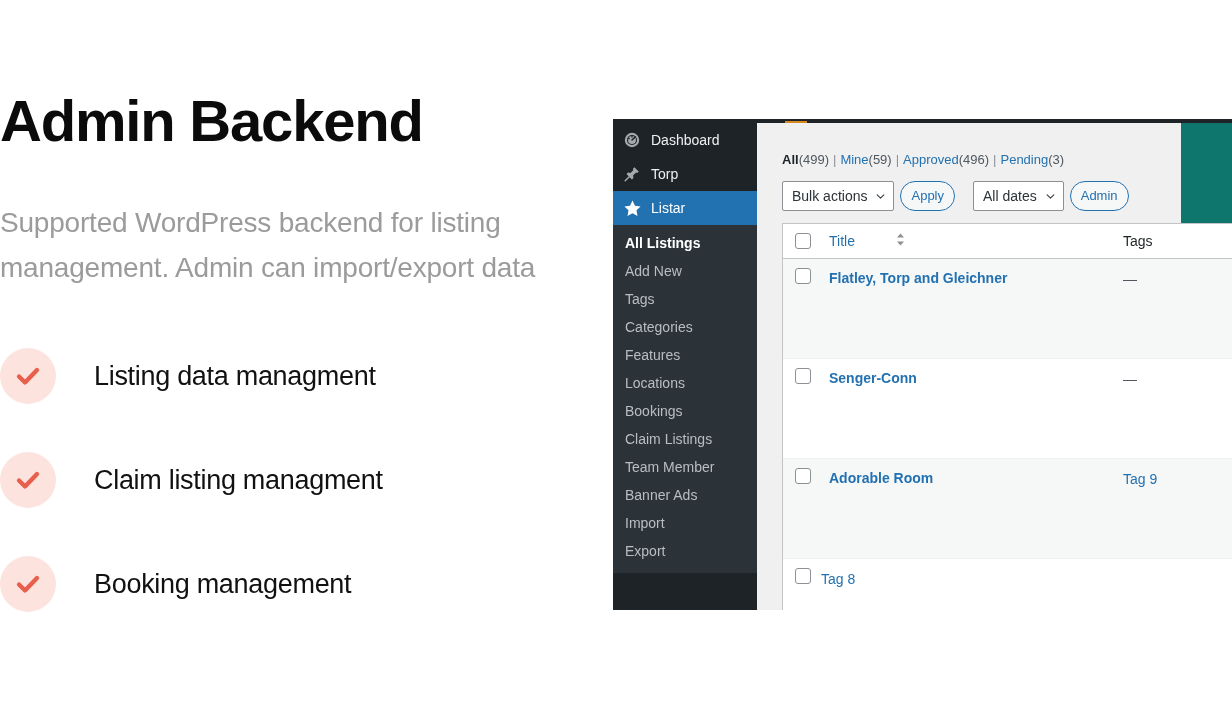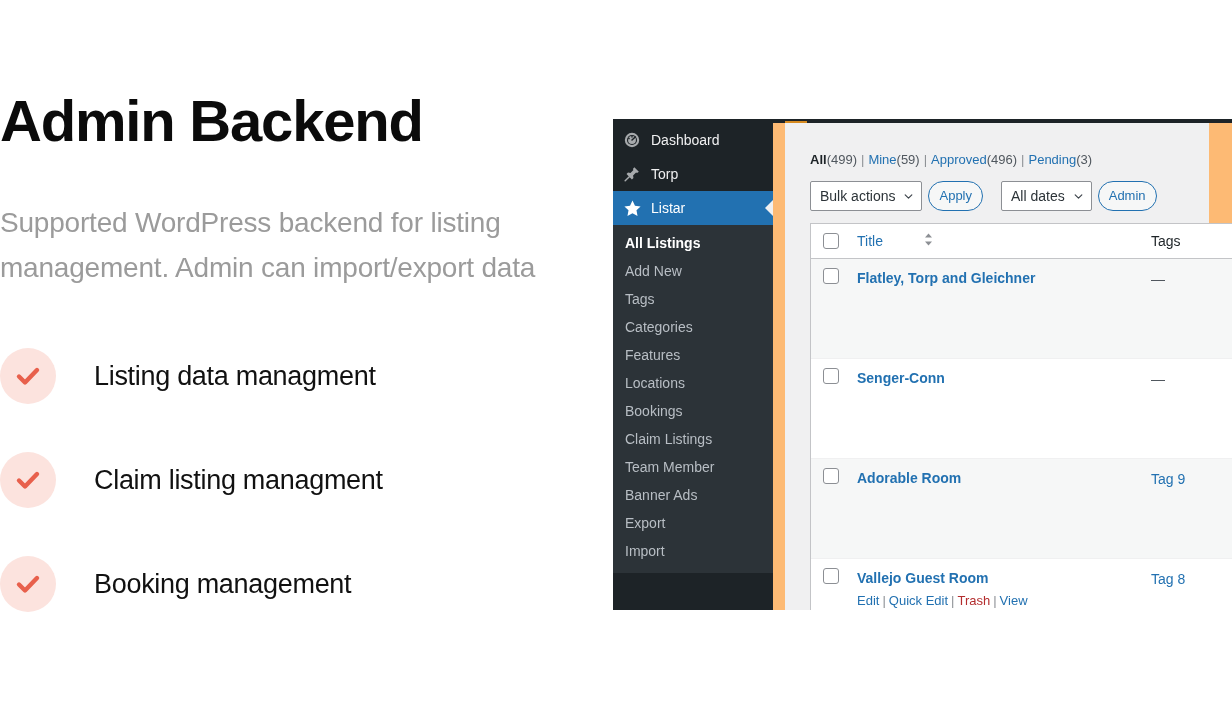--- a/index.html
+++ b/index.html
@@ -77,21 +77,21 @@
   }
 
   
   .wp-panel {
     position: absolute;
     left: 613px;
     top: 119px;
     width: 619px;
     height: 491px;
     overflow: hidden;
-    background: #fdba74;
+    background: #0f766e;
     font-size: 13px;
   }
   .wp-adminbar {
     position: absolute;
     left: 0; top: 0;
     width: 619px;
     height: 4px;
     background: #1d2327;
   }
   .wp-adminbar-notch {
@@ -159,21 +159,21 @@
     line-height: 16px;
   }
   .wp-submenu-item.current {
     color: #ffffff;
     font-weight: bold;
   }
 
   
   .wp-content {
     position: absolute;
-    left: 172px;
+    left: 144px;
     top: 4px;
     width: 424px;
     height: 487px;
     background: #f0f0f1;
   }
   .wp-content-inner {
     position: absolute;
     left: 25px;
     top: 0;
     width: 460px;
@@ -399,22 +399,22 @@
       <a class="wp-submenu-item current">All Listings</a>
       <a class="wp-submenu-item">Add New</a>
       <a class="wp-submenu-item">Tags</a>
       <a class="wp-submenu-item">Categories</a>
       <a class="wp-submenu-item">Features</a>
       <a class="wp-submenu-item">Locations</a>
       <a class="wp-submenu-item">Bookings</a>
       <a class="wp-submenu-item">Claim Listings</a>
       <a class="wp-submenu-item">Team Member</a>
       <a class="wp-submenu-item">Banner Ads</a>
+      <a class="wp-submenu-item">Import</a>
       <a class="wp-submenu-item">Export</a>
-      <a class="wp-submenu-item">Import</a>
     </div>
   </div>
 
   <div class="wp-content">
     <div class="wp-content-inner">
 
       <div class="subsubsub">
         <a class="cur">All</a><span class="count">(499)</span><span class="sep">|</span><a>Mine</a><span class="count">(59)</span><span class="sep">|</span><a>Approved</a><span class="count">(496)</span><span class="sep">|</span><a>Pending</a><span class="count">(3)</span>
       </div>
 
@@ -485,26 +485,20 @@
           </div>
           <div class="col-tags tag-cell">
             <a style="color:#2271b1;text-decoration:none;">Tag 9</a>
           </div>
         </div>
 
         <div class="wp-row">
           <div class="col-cb">
             <span class="wp-cb"></span>
           </div>
-          <div class="col-title">
-            <a class="row-title">Vallejo Guest Room</a>
-            <div class="row-actions">
-              <a>Edit</a><span class="sep">|</span><a>Quick Edit</a><span class="sep">|</span><a class="trash">Trash</a><span class="sep">|</span><a>View</a>
-            </div>
-          </div>
           <div class="col-tags tag-cell">
             <a style="color:#2271b1;text-decoration:none;">Tag 8</a>
           </div>
         </div>
 
       </div>
     </div>
   </div>
 </div>
 

